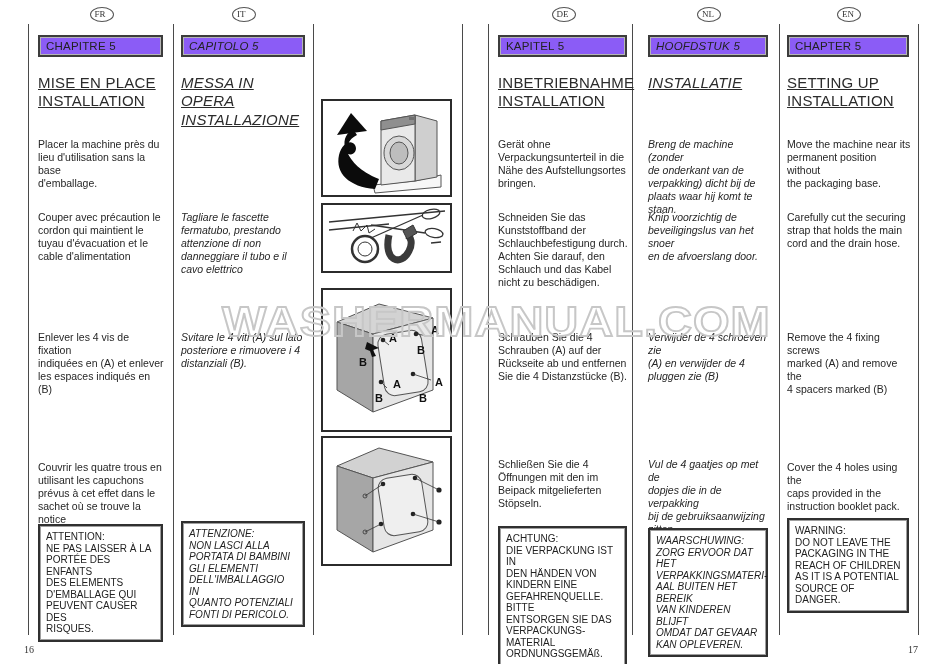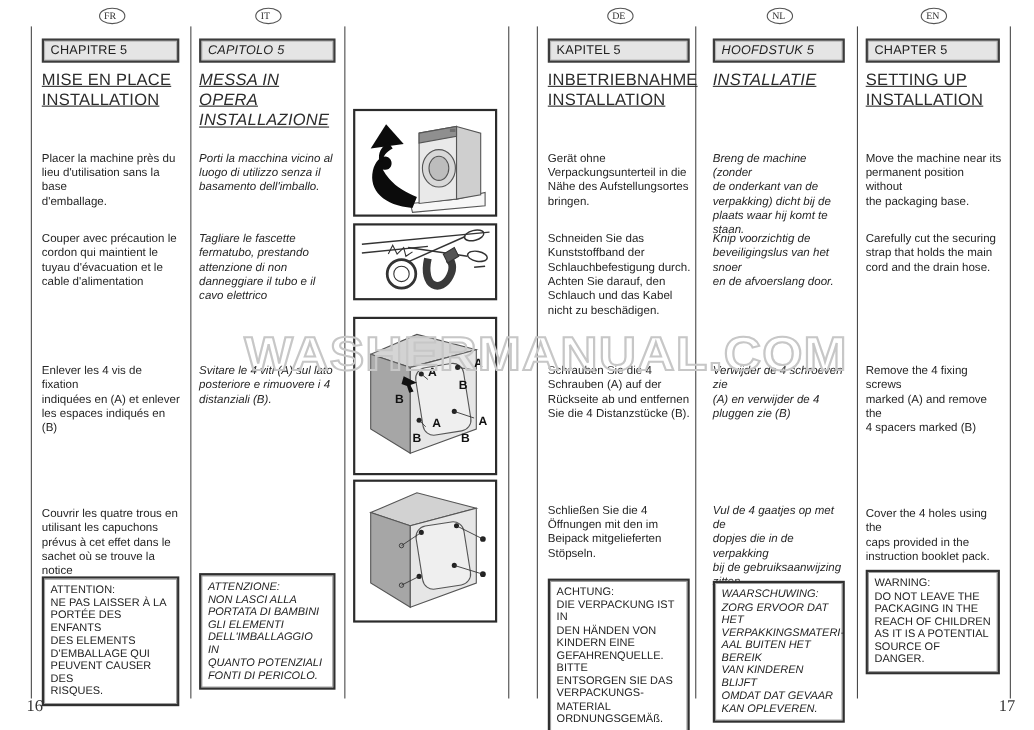--- a/index.html
+++ b/index.html
@@ -6,31 +6,31 @@
   #page{position:relative;width:940px;height:664px;background:#fff;overflow:hidden;
         font-family:"Liberation Sans",sans-serif;color:#1c1c1c;}
   .vrule{position:absolute;top:24px;height:611px;width:1px;background:#4a4a4a;}
   .col{position:absolute;top:0;height:664px;}
   .col.italic .chapter-box, .col.italic .title, .col.italic .para, .col.italic .warning{font-style:italic;}
   .badge{position:absolute;top:7px;left:50%;transform:translateX(-50%);
          min-width:14px;padding:0 4px;height:13px;line-height:13px;
          border:1px solid #555;border-radius:50%;
          font-family:"Liberation Serif",serif;font-size:9px;color:#333;background:#fff;}
   .chapter-box{position:absolute;top:35px;left:0;right:2px;border:2px solid #3c3c3c;
-         box-shadow:inset 0 0 0 1px #b5b5b5;background:#e5e5e5;padding:3px 6px;
+         box-shadow:inset 0 0 0 1px #b5b5b5;background:#8b5cf6;padding:3px 6px;
          font-size:11.5px;letter-spacing:.2px;color:#222;}
-  .title{position:absolute;top:64px;left:0;right:0;font-size:15px;line-height:1.22;
+  .title{position:absolute;top:74px;left:0;right:0;font-size:15px;line-height:1.22;
          letter-spacing:.2px;color:#2b2b2b;text-decoration:underline;white-space:pre-line;}
   .para{position:absolute;left:0;right:0;font-size:10.5px;line-height:13px;color:#262626;white-space:pre-line;}
   .warning{position:absolute;left:0;right:2px;border:2px solid #303030;
          box-shadow:inset 0 0 0 1px #9f9f9f;background:#fff;padding:5px 6px;
          font-size:10px;line-height:11.5px;color:#222;white-space:pre-line;}
   .fig{position:absolute;border:2px solid #2b2b2b;background:#fff;}
   .fig svg{display:block;}
-  .pagenum{position:absolute;font-family:"Liberation Serif",serif;font-size:15px;color:#333;}
+  .pagenum{position:absolute;font-family:"Liberation Serif",serif;font-size:10px;color:#333;margin-top:10px;}
   #watermark{position:absolute;left:222px;top:296px;z-index:40;pointer-events:none;
          font-family:"Liberation Sans",sans-serif;font-weight:bold;font-size:47px;
          letter-spacing:1px;transform:scaleY(.92);transform-origin:left top;
          color:rgba(255,255,255,0.08);-webkit-text-stroke:2px #c7c7c7;white-space:nowrap;}
   .figlabel{font-family:"Liberation Sans",sans-serif;font-weight:bold;font-size:11px;fill:#111;}
 </style>
 </head>
 <body>
 
 <div id="page">
@@ -71,23 +71,20 @@
 D'EMBALLAGE QUI
 PEUVENT CAUSER DES
 RISQUES.</div>
   </div>
 
   <div class="col italic" style="left:181px;width:126px">
     <div class="badge">IT</div>
     <div class="chapter-box">CAPITOLO 5</div>
     <div class="title">MESSA IN OPERA
 INSTALLAZIONE</div>
-    <div class="para" style="top:138px">Porti la macchina vicino al
-luogo di utilizzo senza il
-basamento dell'imballo.</div>
     <div class="para" style="top:211px">Tagliare le fascette
 fermatubo, prestando
 attenzione di non
 danneggiare il tubo e il
 cavo elettrico</div>
     <div class="para" style="top:331px">Svitare le 4 viti (A) sul lato
 posteriore e rimuovere i 4
 distanziali (B).</div>
     <div class="warning" style="top:521px">ATTENZIONE:
 NON LASCI ALLA

